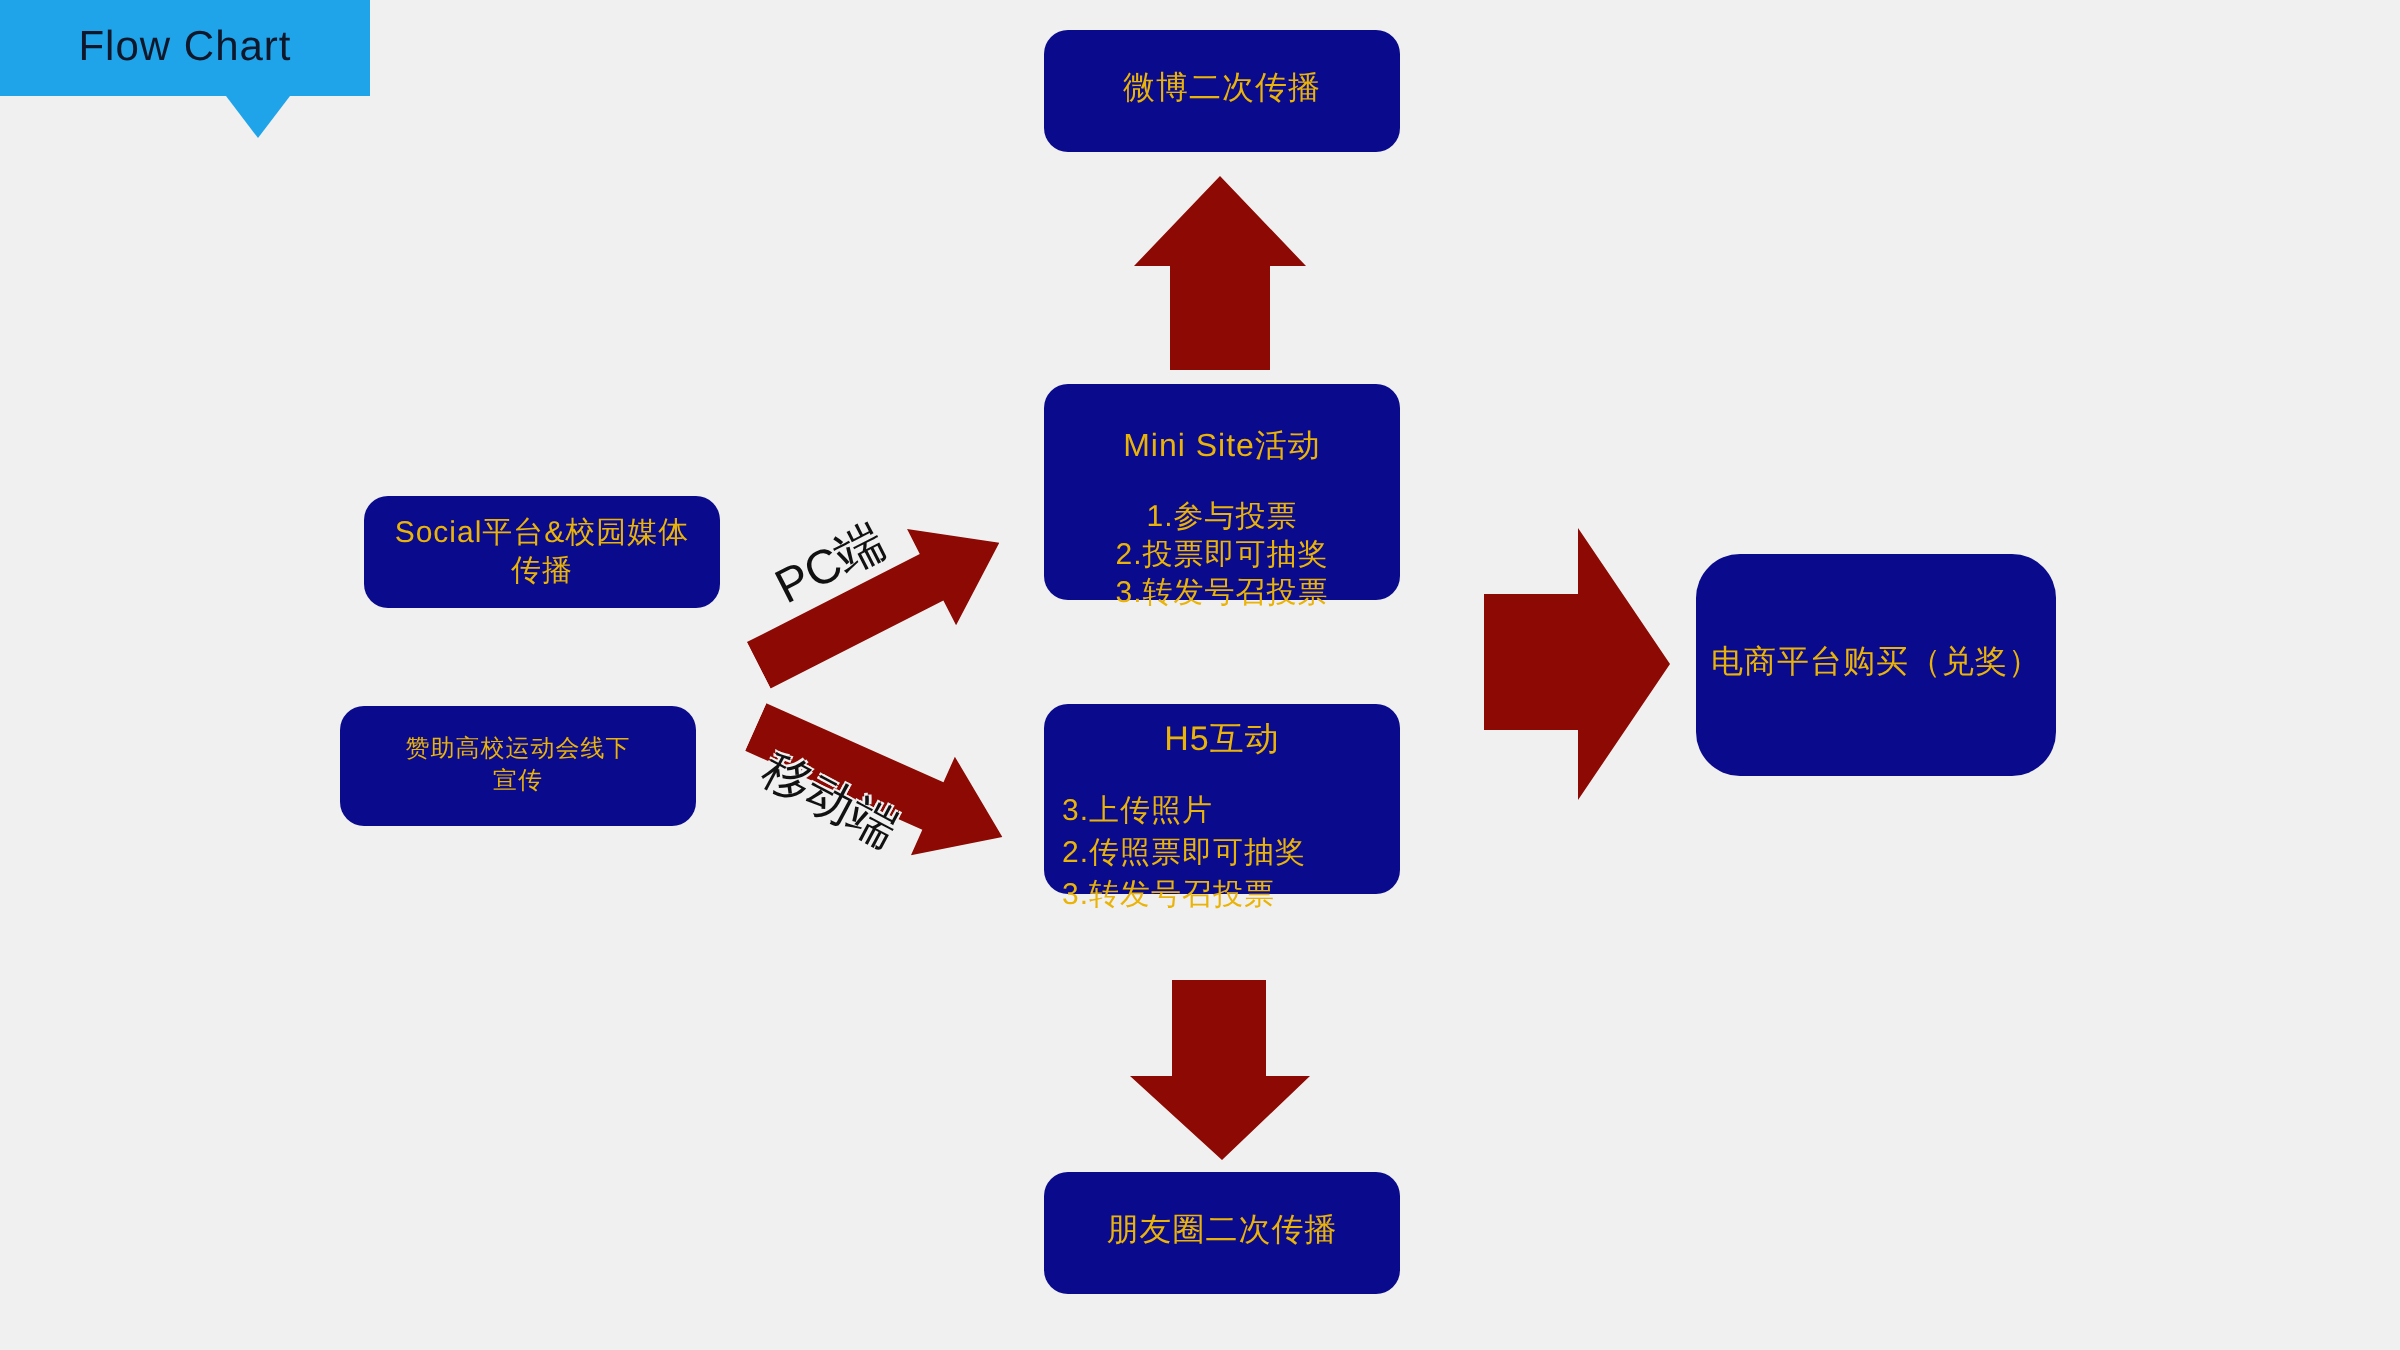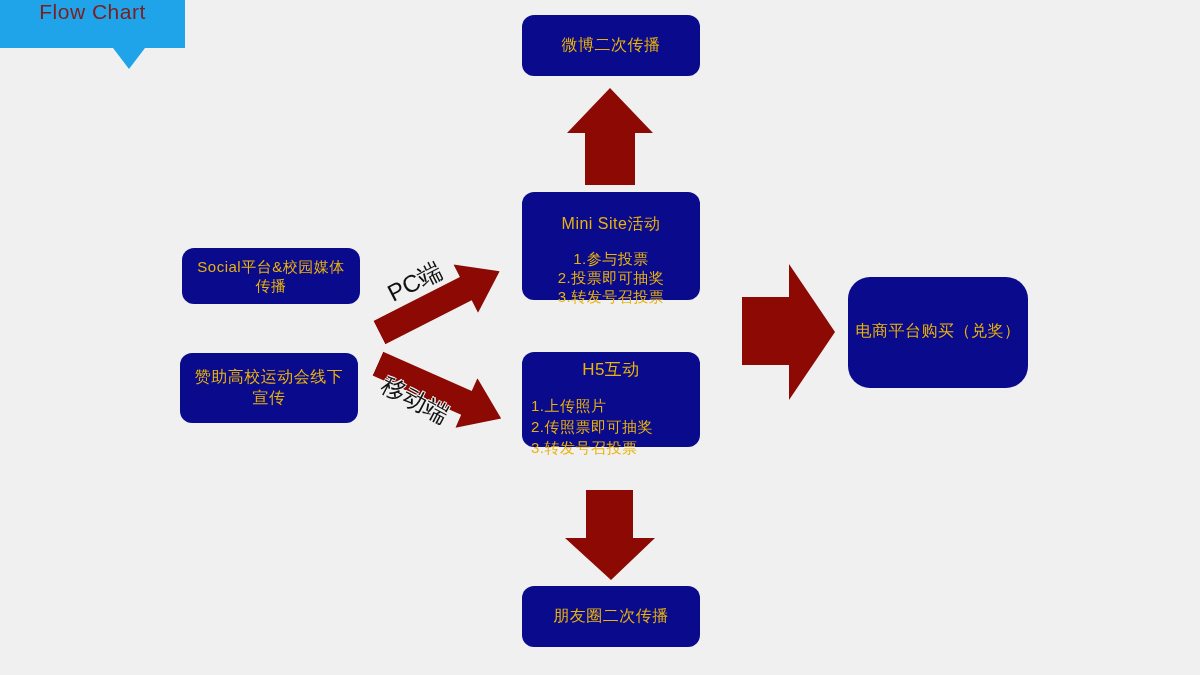--- a/index.html
+++ b/index.html
@@ -5,43 +5,43 @@
   html,body { margin:0; padding:0; background:#F0F0F0; }
   .stage {
     position:relative; width:1200px; height:675px; overflow:hidden;
     background:#F0F0F0;
     font-family:"Liberation Sans", sans-serif;
   }
 
   
   .banner {
     position:absolute; left:0; top:0; width:185px; height:48px;
-    background:#1FA4EA; color:#7f1d1d;
-    display:flex; align-items:flex-start; justify-content:center;
+    background:#1FA4EA; color:#0f172a;
+    display:flex; align-items:center; justify-content:center;
     font-size:21px; letter-spacing:.5px;
   }
   .banner-tail {
     position:absolute; left:113px; top:48px; width:0; height:0;
     border-left:16px solid transparent;
     border-right:16px solid transparent;
     border-top:21px solid #1FA4EA;
   }
 
   
   .box {
     position:absolute; background:#0A0A8C; color:#eab308;
     border-radius:12px; box-sizing:border-box;
     display:flex; flex-direction:column; align-items:center; justify-content:center;
     text-align:center; font-size:16px; line-height:1.3; letter-spacing:.5px;
   }
   .box-weibo     { left:522px; top:15px;  width:178px; height:61px; }
   .box-minisite  { left:522px; top:192px; width:178px; height:108px; justify-content:flex-start; padding-top:22px; }
   .box-h5        { left:522px; top:352px; width:178px; height:95px; justify-content:flex-start; padding-top:7px; }
   .box-social    { left:182px; top:248px; width:178px; height:56px; font-size:15px; }
-  .box-sponsor   { left:180px; top:353px; width:178px; height:70px; font-size:16px; }
+  .box-sponsor   { left:170px; top:353px; width:178px; height:60px; font-size:12px; }
   .box-ecommerce { left:848px; top:277px; width:180px; height:111px; border-radius:22px; font-size:16px;font-family:Liberation Mono, monospace; }
   .box-moments   { left:522px; top:586px; width:178px; height:61px; }
 
   .box-title { font-size:16px; }
   .box-h5 .box-title { font-size:17px; }
   .title-underline {
     height:3px; background:#FFFFFF; border:none;
     align-self:stretch; margin:7px 13px 7px 13px;
   }
   .box-items { font-size:15px; line-height:19px; }
@@ -86,21 +86,21 @@
       <div>1.参与投票</div>
       <div>2.投票即可抽奖</div>
       <div>3.转发号召投票</div>
     </div>
   </div>
 
   <div class="box box-h5">
     <div class="box-title">H5互动</div>
     <div class="title-underline"></div>
     <div class="box-items left">
-      <div>1.上传照片</div>
+      <div>3.上传照片</div>
       <div>2.传照票即可抽奖</div>
       <div>3.转发号召投票</div>
     </div>
   </div>
 
   <div class="box box-social two-line">
     <span>Social平台&amp;校园媒体</span>
     <span>传播</span>
   </div>
 

